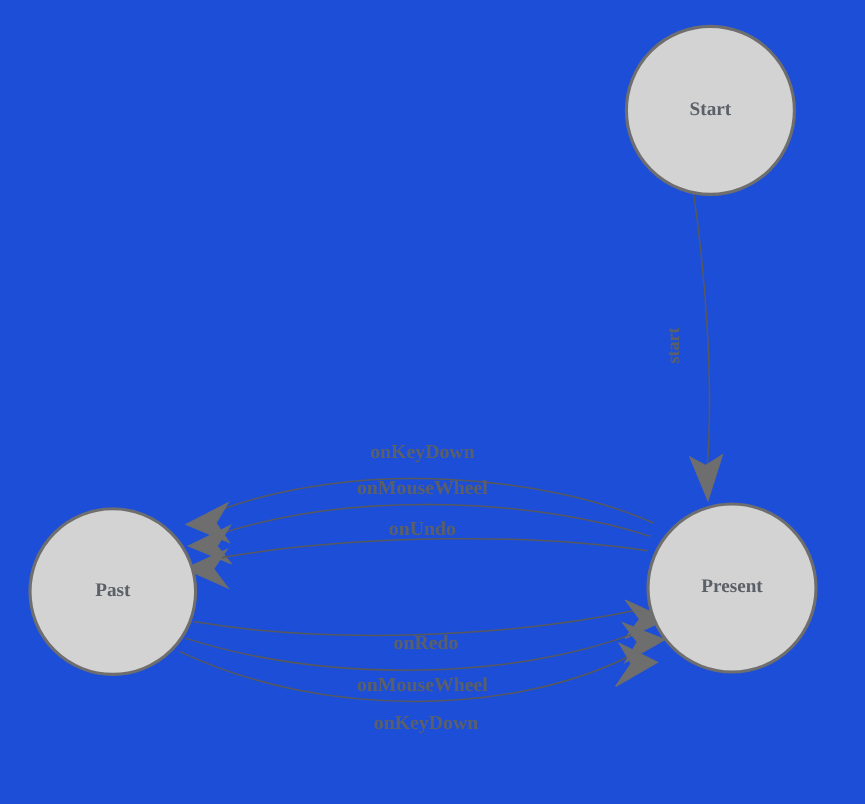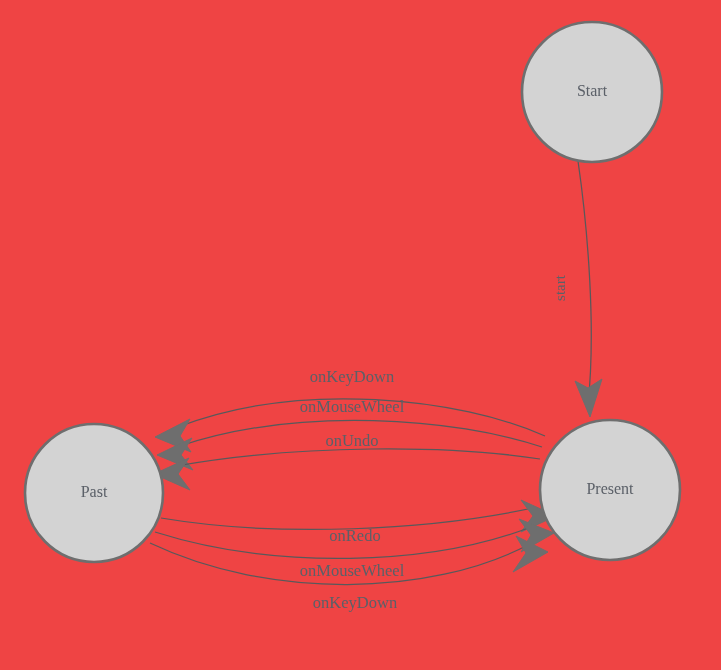--- a/index.html
+++ b/index.html
@@ -10,21 +10,22 @@
   body {
     width: 721px;
     height: 670px;
     font-family: "Liberation Serif", "DejaVu Serif", serif;
     overflow: hidden;
   }
   #diagram-root {
     position: relative;
     width: 721px;
     height: 670px;
-    background: #ef4444;
+    background: #1d4ed8;
+    font-weight: bold;
   }
   svg#graph {
     display: block;
     width: 721px;
     height: 670px;
   }
   .node-shape {
     fill: #d3d3d3;
     stroke: #6e6e6e;
     stroke-width: 2.6;

